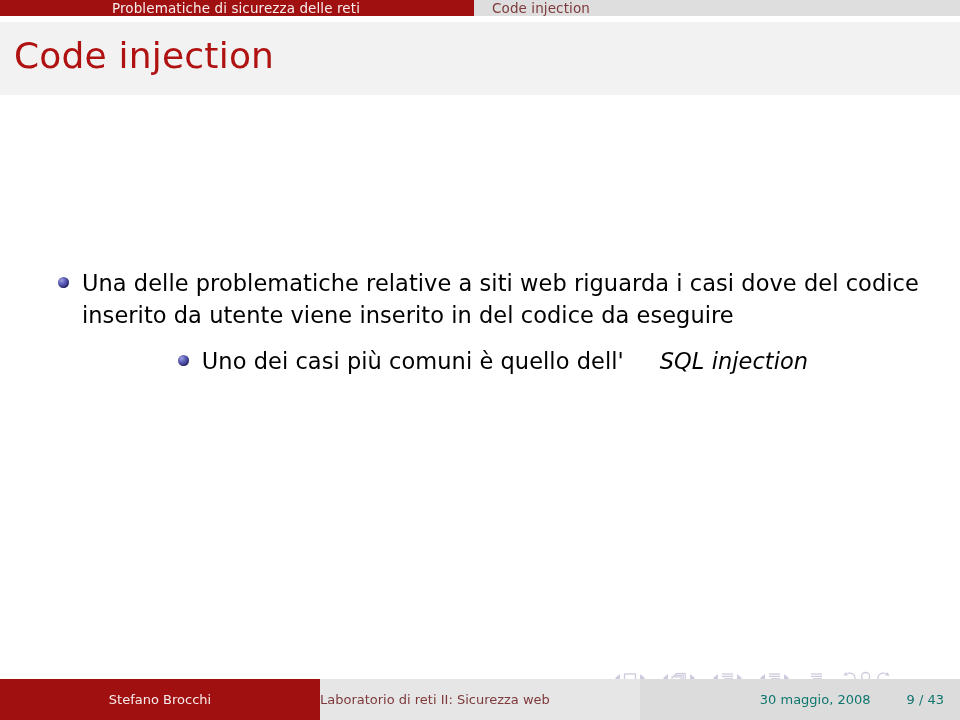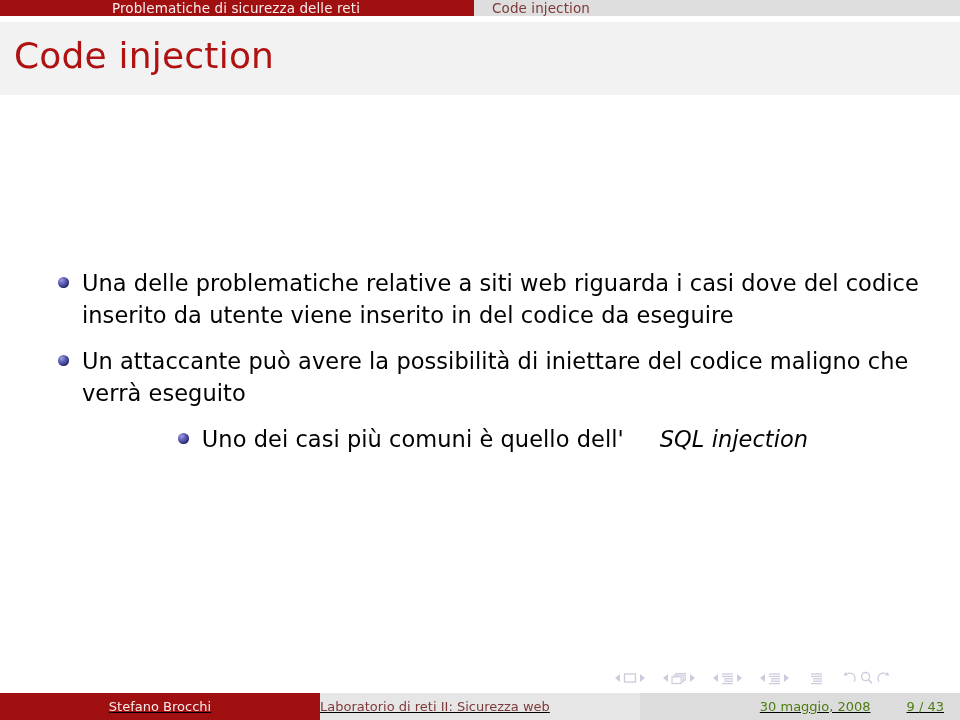--- a/index.html
+++ b/index.html
@@ -134,25 +134,24 @@
   }
   .nav-arrow.left  { border-right: 5px solid #ccccdd; }
   .nav-arrow.right { border-left: 5px solid #ccccdd; }
   .nav-icon { display: block; }
 
   
   .footbar {
     position: absolute;
     bottom: 0; left: 0;
     width: 960px;
-    height: 27px;
+    height: 41px;
     display: flex;
     align-items: stretch;
     font-size: 13px;
-    text-decoration: underline;
   }
   .foot-author {
     background: #a01010;
     color: #f7ecec;
     width: 320px;
     display: flex;
     align-items: center;
     justify-content: center;
     box-sizing: border-box;
   }
@@ -160,21 +159,21 @@
     background: #e6e6e6;
     color: #7e3a3a;
     width: 320px;
     display: flex;
     align-items: center;
     justify-content: flex-start;
     box-sizing: border-box;
   }
   .foot-meta {
     background: #dcdcdc;
-    color: #4d7c0f;
+    color: #0f766e;
     flex: 1 1 auto;
     display: flex;
     align-items: center;
     justify-content: flex-end;
     padding-right: 16px;
     box-sizing: border-box;
   }
   .foot-date { margin-right: 36px; }
   .foot-page { white-space: nowrap; }
 </style>
@@ -196,24 +195,20 @@
 
 <div class="content">
 
   <div class="bullet-list">
 
     <div class="bullet-item">
       <span class="ball"></span>
       <span class="bullet-text"><span>Una delle problematiche relative a siti web riguarda i casi dove del codice inserito da utente viene inserito in del codice da eseguire</span></span>
     </div>
 
-    <div class="bullet-item">
-      <span class="ball"></span>
-      <span class="bullet-text"><span>Un attaccante può avere la possibilità di iniettare del codice maligno che verrà eseguito</span></span>
-    </div>
 
     <div class="bullet-item">
       <span class="ball"></span>
       <span class="bullet-text"><span>Uno dei casi più comuni è quello dell'</span><em>SQL injection</em></span>
     </div>
 
   </div>
 </div>
 
 <div class="navsymbols">

